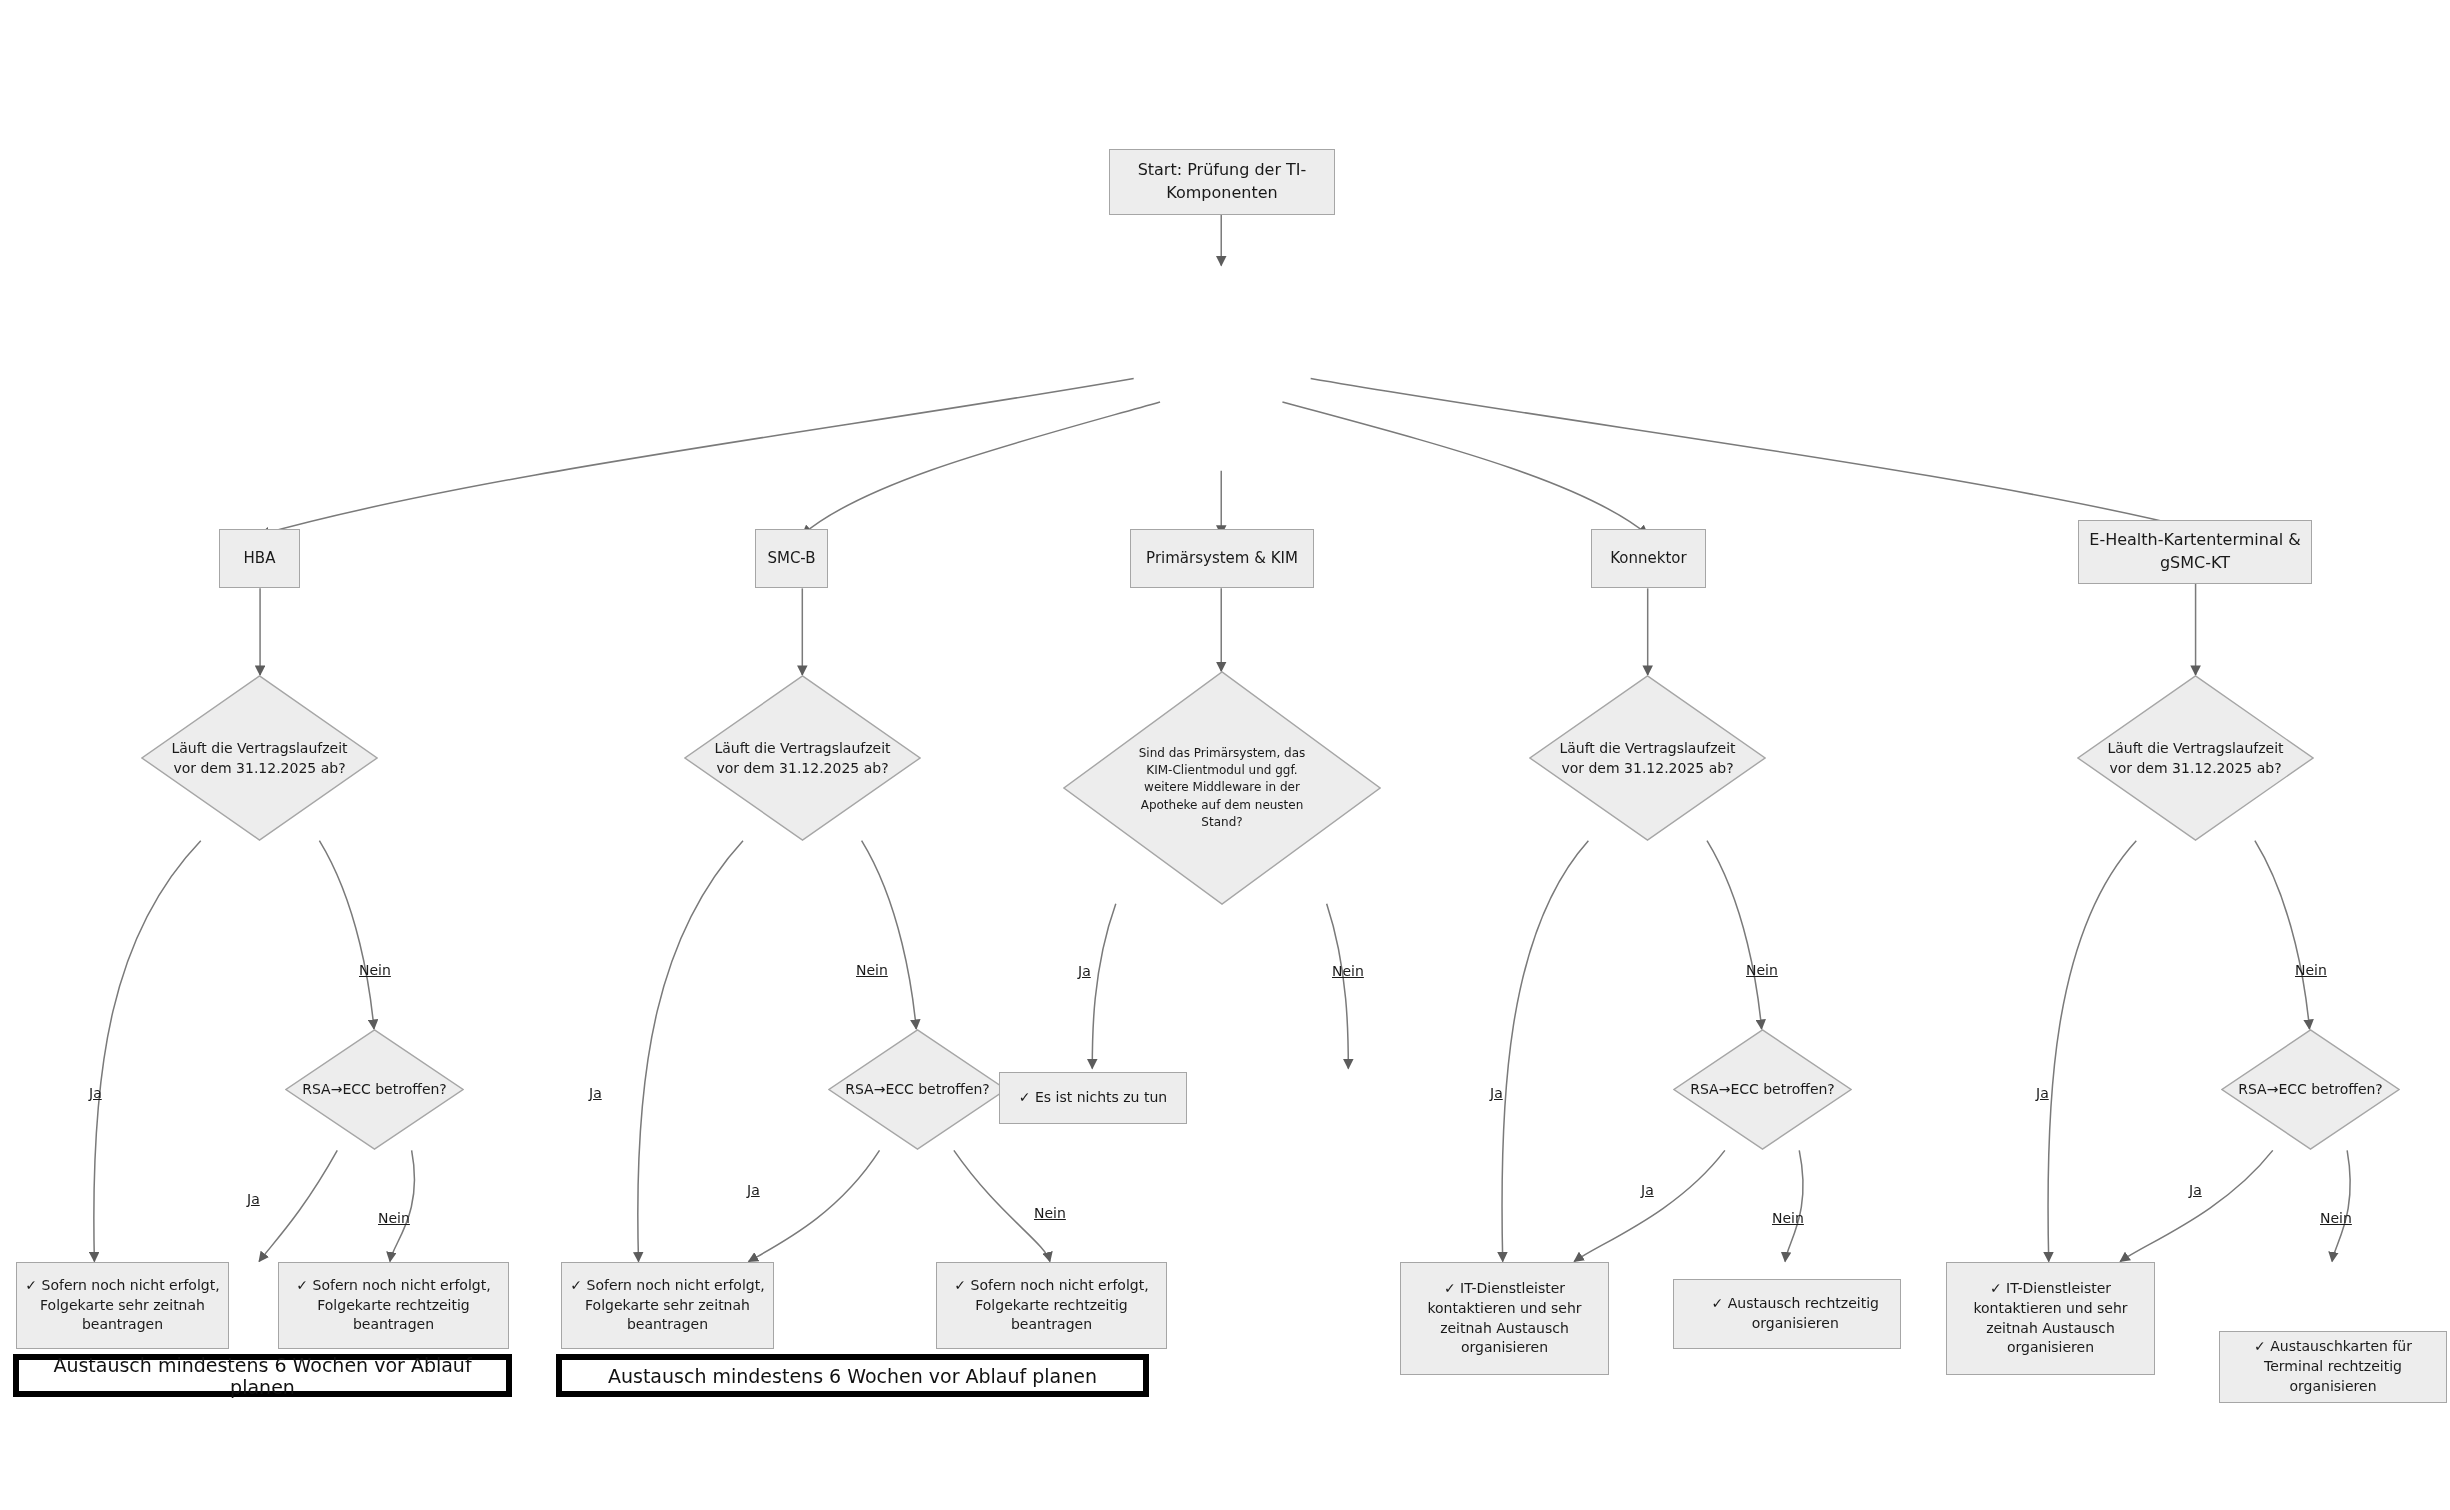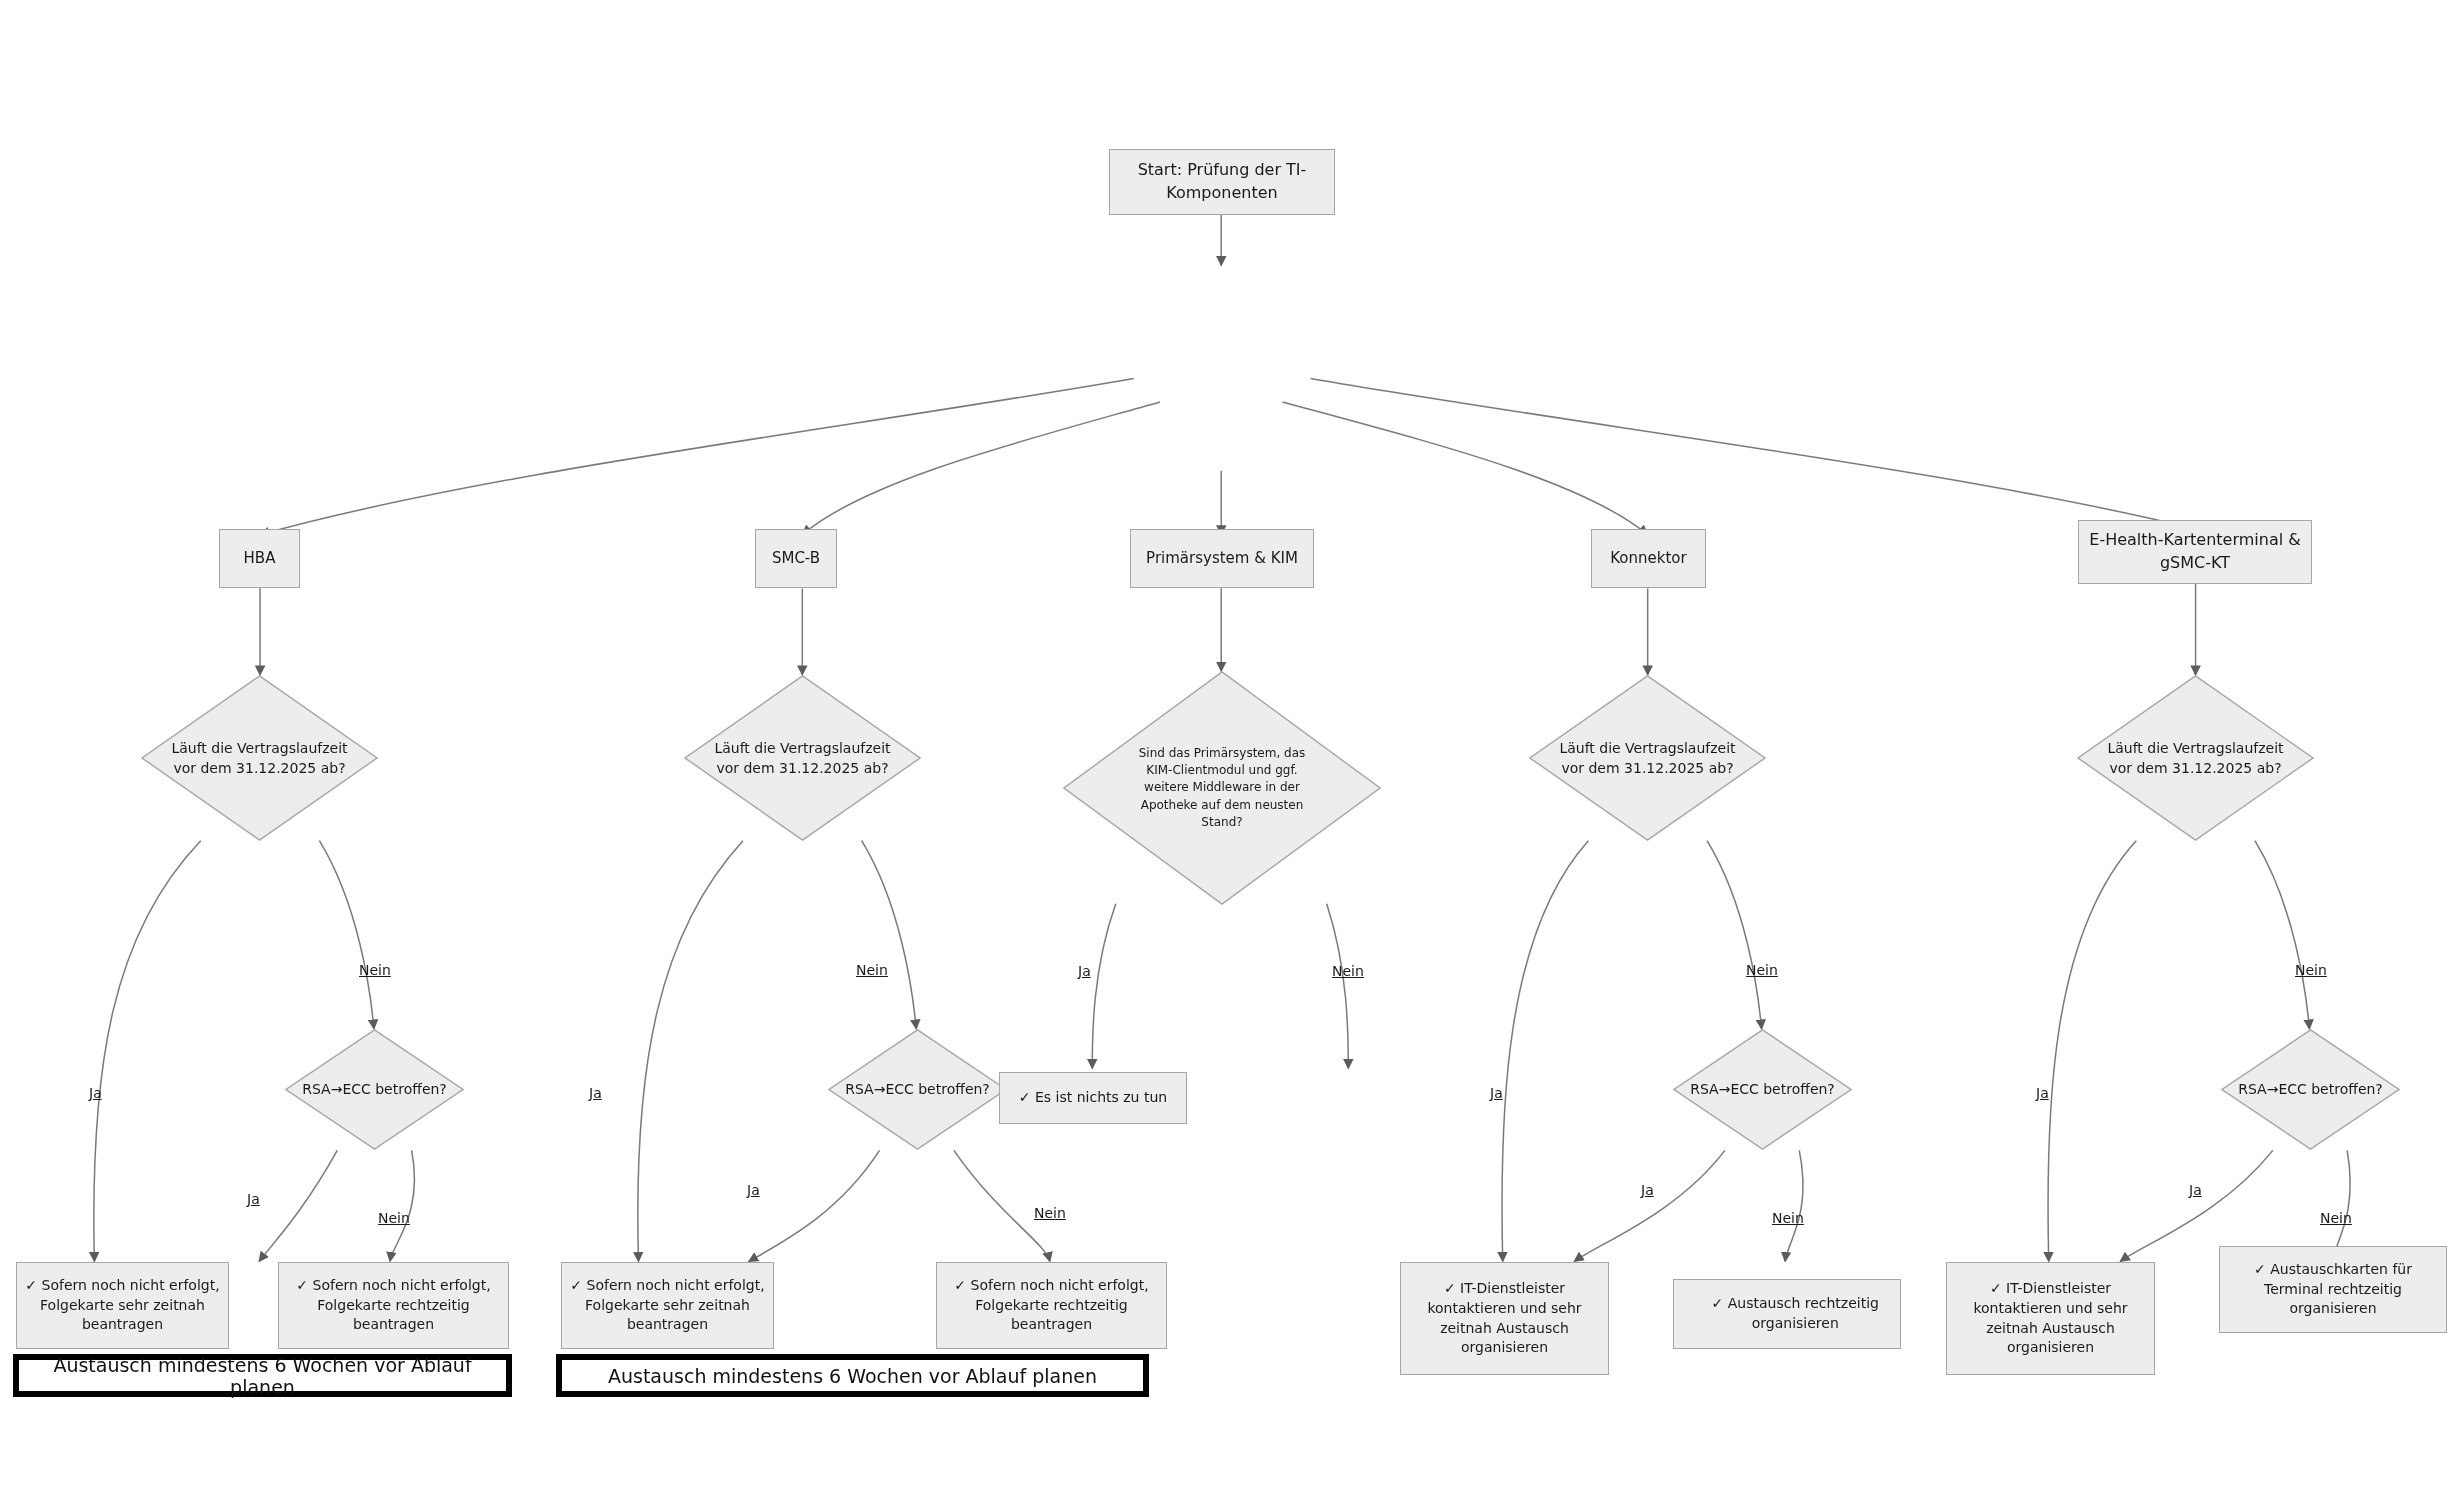--- a/index.html
+++ b/index.html
@@ -132,21 +132,21 @@
       <path d="M 2414,1222 C 2360,1290 2280,1320 2252,1340"></path>
       <path d="M 2493,1222 C 2505,1290 2480,1320 2477,1340"></path>
     </g>
   </svg>
 
   <div class="node rect-node" style="left:1109px; top:149px; width:226px; height:66px; font-size:16px;">Start: Prüfung der TI-Komponenten</div>
 
 
   <div class="node rect-node" style="left:219px; top:529px; width:81px; height:59px; font-size:15px;">HBA</div>
 
-  <div class="node rect-node" style="left:755px; top:529px; width:82px; height:59px; font-size:15px;">SMC-B</div>
+  <div class="node rect-node" style="left:755px; top:529px; width:73px; height:59px; font-size:15px;">SMC-B</div>
 
   <div class="node rect-node" style="left:1130px; top:529px; width:184px; height:59px; font-size:15px;">Primärsystem &amp; KIM</div>
 
   <div class="node rect-node" style="left:1591px; top:529px; width:115px; height:59px; font-size:15px;">Konnektor</div>
 
   <div class="node rect-node" style="left:2078px; top:520px; width:234px; height:64px; font-size:16px;">E-Health-Kartenterminal &amp; gSMC-KT</div>
 
   <div class="diamond-wrap" style="left:141px; top:675px; width:237px; height:166px;">
     <svg class="diamond-shape" viewBox="0 0 252 176" preserveAspectRatio="none">
       <polygon points="126,1 251,88 126,175 1,88" fill="#ededed" stroke="#a6a6a6" stroke-width="1.5"></polygon>
@@ -242,21 +242,21 @@
 
   <div class="diamond-wrap" style="left:2221px; top:1029px; width:179px; height:121px;">
     <svg class="diamond-shape" viewBox="0 0 190 129" preserveAspectRatio="none">
       <polygon points="95,1 189,64.5 95,128 1,64.5" fill="#ededed" stroke="#a6a6a6" stroke-width="1.5"></polygon>
     </svg>
     <div class="diamond-label" style="font-size:14px;">RSA→ECC betroffen?</div>
   </div>
 
   <div class="node rect-node" style="left:1946px; top:1262px; width:209px; height:113px; font-size:14px;">✓ IT-Dienstleister kontaktieren und sehr zeitnah Austausch organisieren</div>
 
-  <div class="node rect-node" style="left:2219px; top:1246px; width:228px; height:87px; font-size:14px;">✓ Austauschkarten für Terminal rechtzeitig organisieren</div>
+  <div class="node rect-node" style="left:2219px; top:1331px; width:228px; height:72px; font-size:14px;">✓ Austauschkarten für Terminal rechtzeitig organisieren</div>
 
   <div class="edge-label" style="left:2036px; top:1085px; font-size:14px;">Ja</div>
   <div class="edge-label" style="left:2295px; top:962px; font-size:14px;">Nein</div>
   <div class="edge-label" style="left:2189px; top:1182px; font-size:14px;">Ja</div>
   <div class="edge-label" style="left:2320px; top:1210px; font-size:14px;">Nein</div>
 
 </div>
 
 
 </body></html>

